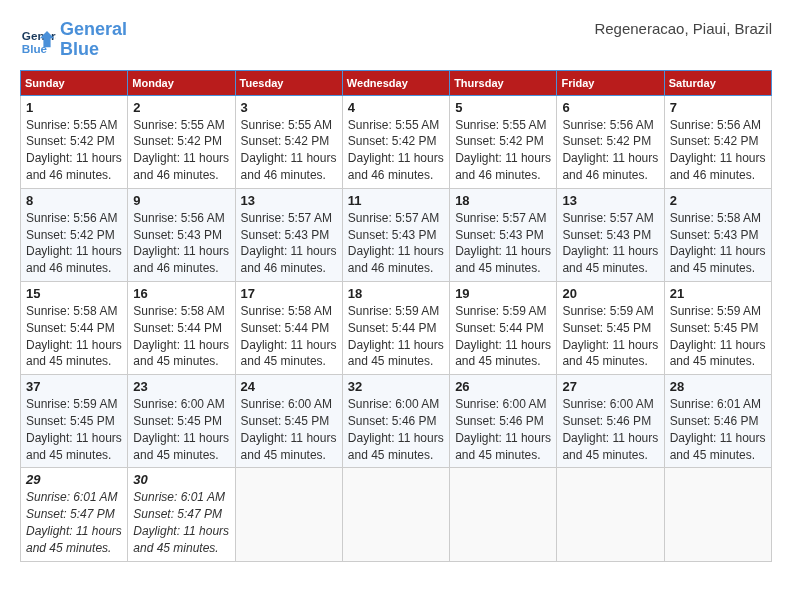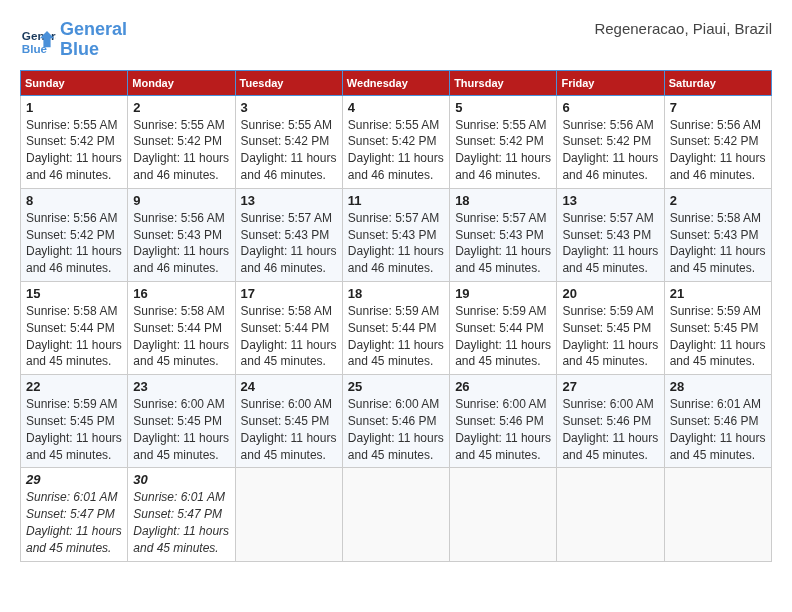--- a/index.html
+++ b/index.html
@@ -212,33 +212,33 @@
           <span class="day-num">20</span>
         <div class="day-info">Sunrise: 5:59 AM<br>Sunset: 5:45 PM<br>Daylight: 11 hours and 45 minutes.</div>
         </td>
         <td>
           <span class="day-num">21</span>
         <div class="day-info">Sunrise: 5:59 AM<br>Sunset: 5:45 PM<br>Daylight: 11 hours and 45 minutes.</div>
         </td>
       </tr>
       <tr>
         <td>
-          <span class="day-num">22</span>
+          <span class="day-num">37</span>
         <div class="day-info">Sunrise: 5:59 AM<br>Sunset: 5:45 PM<br>Daylight: 11 hours and 45 minutes.</div>
         </td>
         <td>
           <span class="day-num">23</span>
         <div class="day-info">Sunrise: 6:00 AM<br>Sunset: 5:45 PM<br>Daylight: 11 hours and 45 minutes.</div>
         </td>
         <td>
           <span class="day-num">24</span>
         <div class="day-info">Sunrise: 6:00 AM<br>Sunset: 5:45 PM<br>Daylight: 11 hours and 45 minutes.</div>
         </td>
         <td>
-          <span class="day-num">25</span>
+          <span class="day-num">32</span>
         <div class="day-info">Sunrise: 6:00 AM<br>Sunset: 5:46 PM<br>Daylight: 11 hours and 45 minutes.</div>
         </td>
         <td>
           <span class="day-num">26</span>
         <div class="day-info">Sunrise: 6:00 AM<br>Sunset: 5:46 PM<br>Daylight: 11 hours and 45 minutes.</div>
         </td>
         <td>
           <span class="day-num">27</span>
         <div class="day-info">Sunrise: 6:00 AM<br>Sunset: 5:46 PM<br>Daylight: 11 hours and 45 minutes.</div>
         </td>

